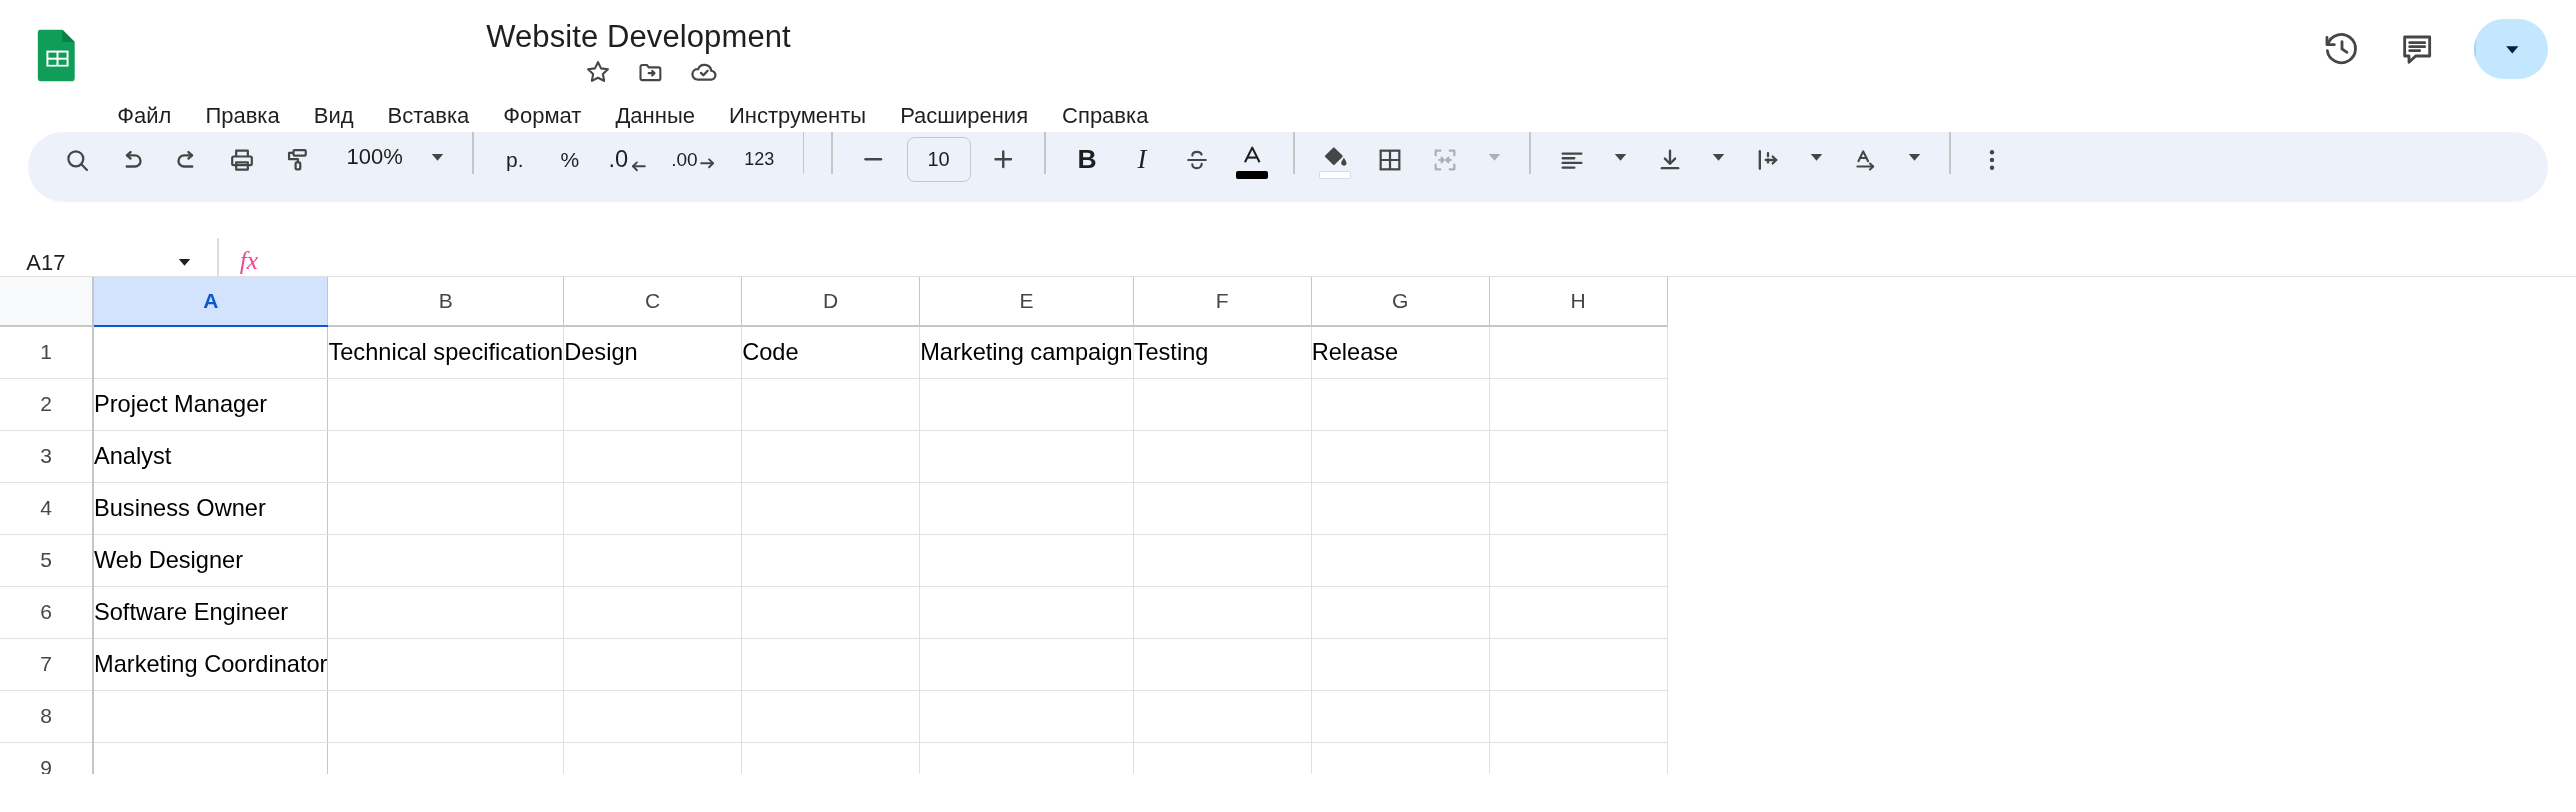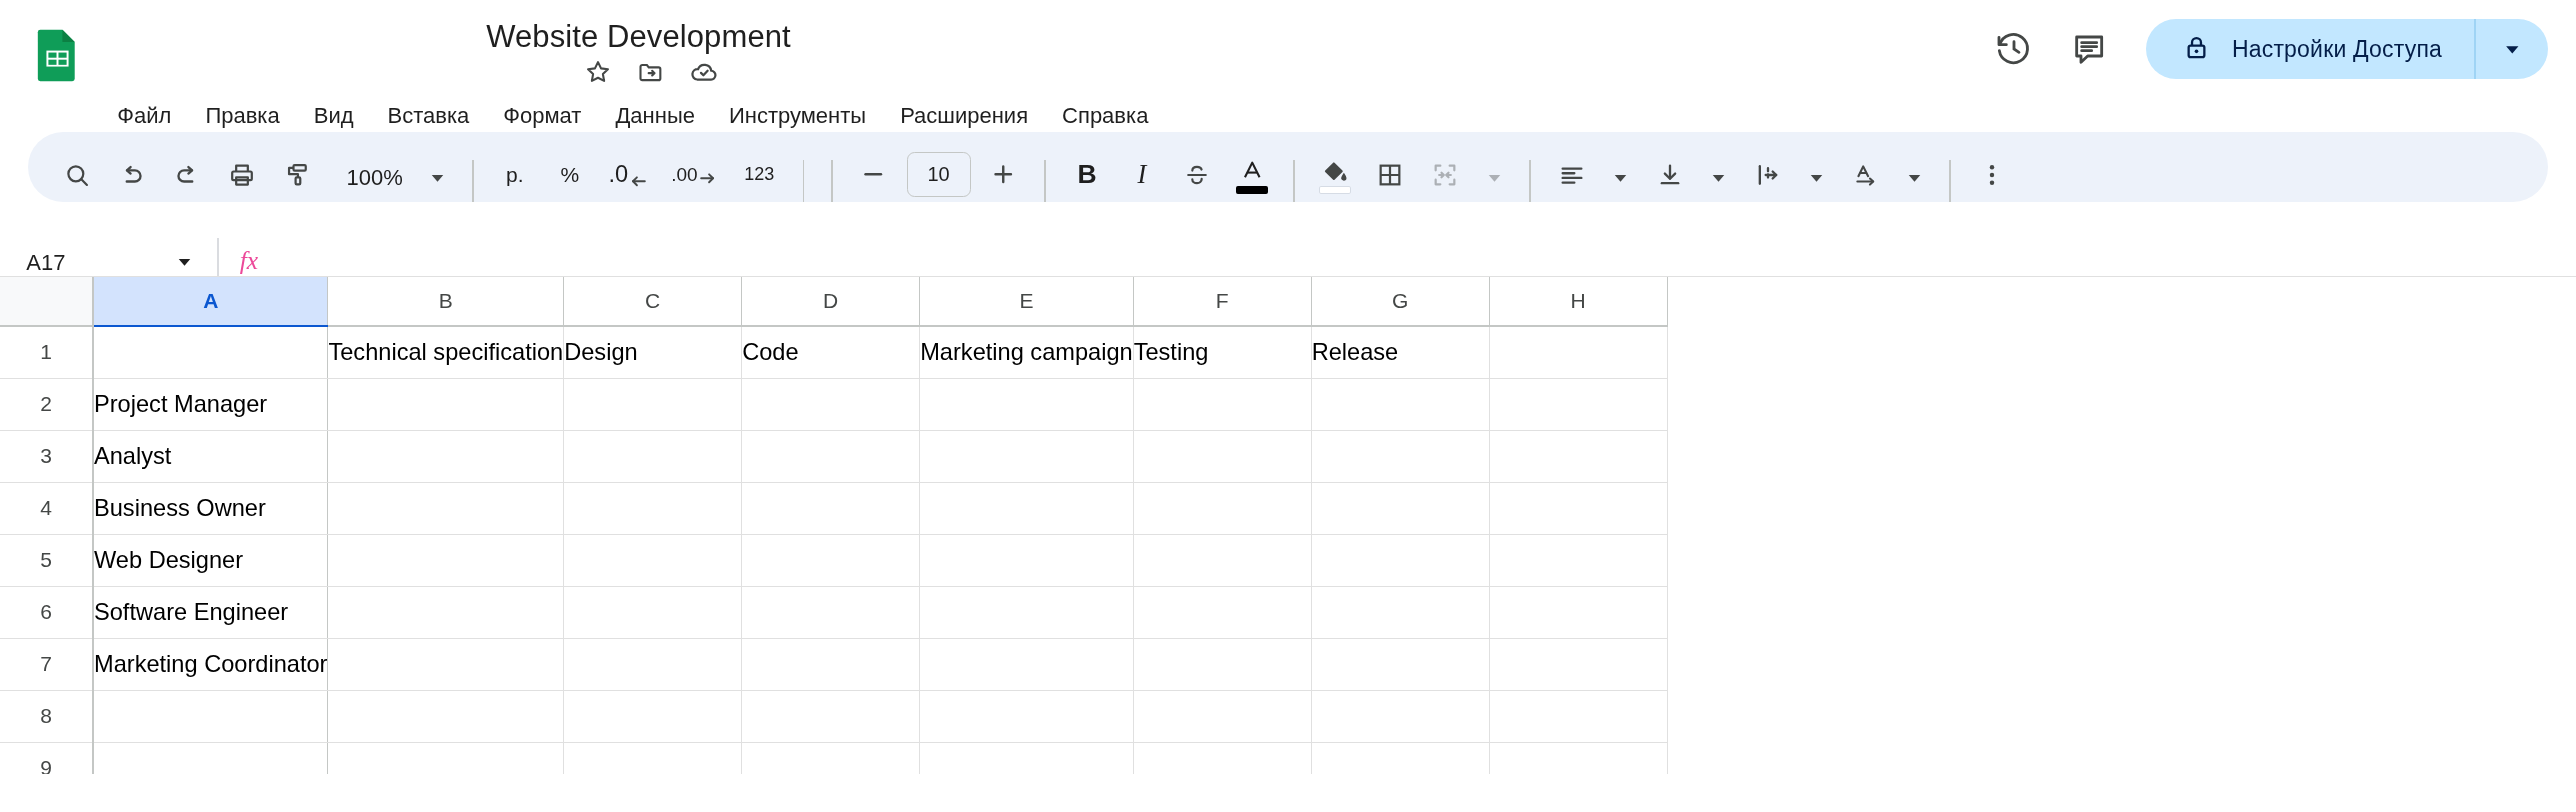--- a/index.html
+++ b/index.html
@@ -46,21 +46,21 @@
     height: 60px; cursor: pointer; overflow: hidden;
   }
   .share-main { display: flex; align-items: center; gap: 21px; padding: 0 32px 0 36px; height: 100%; }
   .share-label { font-size: 23px; color: #041e49; white-space: nowrap; letter-spacing: 0.2px; }
   .share-div { width: 1.9px; height: 60px; background: #9fd4f5; }
   .share-caret { display: flex; align-items: center; justify-content: center; width: 72px; height: 100%; }
 
   
   .toolbar-outer { padding: 0 28px; height: 85px; }
   .toolbar {
-    display: flex; align-items: flex-end;
+    display: flex; align-items: flex-start;
     background: #edf2fa; border-radius: 944px;
     height: 70px; padding: 0 21px; gap: 0;
   }
   .tb-btn {
     width: 55px; height: 55px; border-radius: 50%;
     display: flex; align-items: center; justify-content: center;
     cursor: pointer; flex: none; position: relative;
   }
   .tb-text {
     font-size: 21px; color: #1f1f1f; display: flex;
@@ -194,30 +194,20 @@
       </svg>
     </span>
     <span class="hr-icon">
       <svg width="40" height="40" viewBox="0 0 24 24" fill="none" stroke="#444746" stroke-width="1.7">
         <path d="M4 4.8h15v11.4h-8.4L6.6 20v-3.8H4z" stroke-linejoin="round"></path>
         <path d="M7 8.2h9M7 10.6h9M7 13h6" stroke-linecap="round"></path>
       </svg>
     </span>
 
     <div class="share-btn">
-      <div class="share-main">
-        <span>
-          <svg width="29" height="29" viewBox="0 0 24 24" fill="none" stroke="#041e49" stroke-width="1.9">
-            <rect x="5.5" y="10.5" width="13" height="9.5" rx="1.6"></rect>
-            <path d="M8.3 10.4V7.9a3.7 3.7 0 0 1 7.4 0v2.5"></path>
-            <circle cx="12" cy="15.2" r="1.5" fill="#041e49" stroke="none"></circle>
-          </svg>
-        </span>
-        <span class="share-label">Настройки Доступа</span>
-      </div>
       <div class="share-div"></div>
       <div class="share-caret">
         <svg width="24.6" height="24.6" viewBox="0 0 24 24">
             <path d="M6 9l6 7 6-7z" fill="#041e49"></path>
           </svg>
       </div>
     </div>
   </div>
 </div>
 

